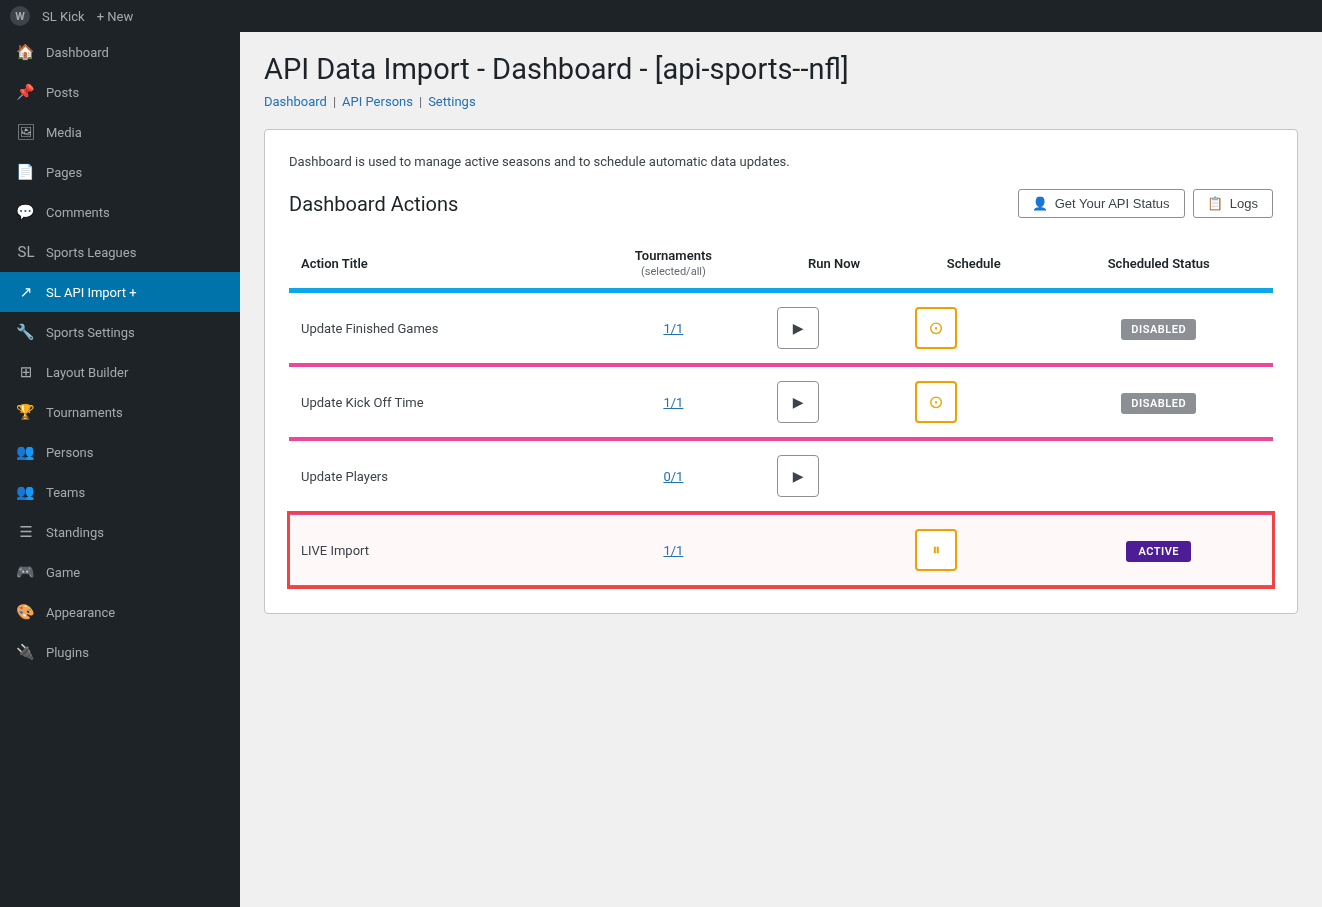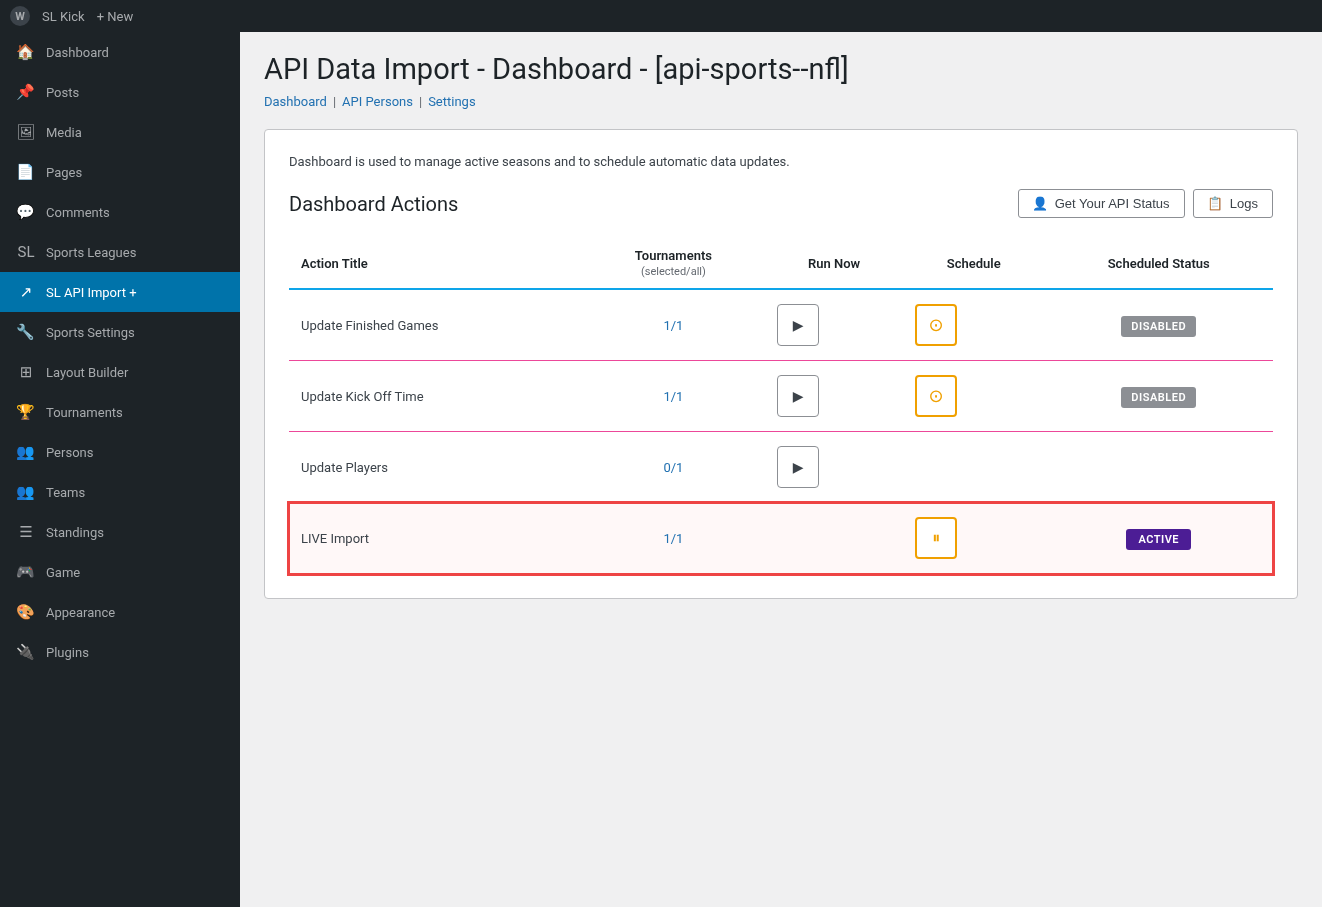--- a/index.html
+++ b/index.html
@@ -138,41 +138,42 @@
     .data-table {
       width: 100%;
       border-collapse: collapse;
     }
     .data-table th {
       text-align: left;
       font-size: 13px;
       font-weight: 600;
       color: #1d2327;
       padding: 10px 12px;
-      border-bottom: 2px solid #0ea5e9;
+      border-bottom: 5px solid #0ea5e9;
     }
     .data-table th.center { text-align: center; }
     .data-table td {
       padding: 14px 12px;
       font-size: 13px;
       color: #3c434a;
-      border-bottom: 1px solid #ec4899;
+      border-bottom: 4px solid #ec4899;
       vertical-align: middle;
     }
     .data-table td.center { text-align: center; }
     .data-table tr.highlighted {
       outline: 3px solid #e44;
       outline-offset: -1px;
     }
     .data-table tr.highlighted td {
       background: #fff8f8;
     }
 
     .tournament-link {
       color: #2271b1;
+      text-decoration: underline;
       cursor: pointer;
       font-size: 13px;
     }
 
     
     .btn-run-now {
       width: 42px; height: 42px;
       background: #fff;
       border: 1px solid #8c8f94;
       border-radius: 4px;

